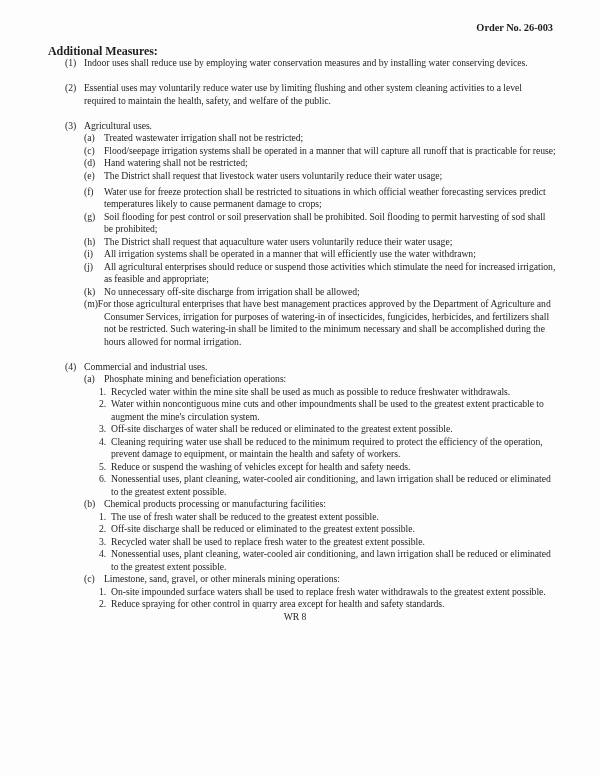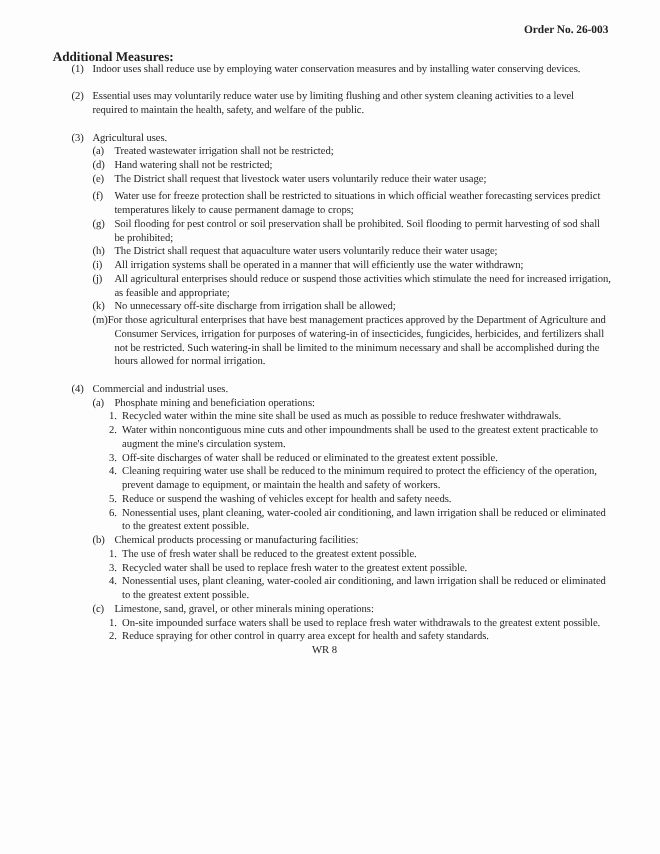--- a/index.html
+++ b/index.html
@@ -51,39 +51,41 @@
 
 <div class="page" style="background: rgb(253, 253, 253); color: rgb(31, 31, 31);">
   <div class="order-no">Order No. 26-003</div>
   <div class="content">
     <div class="heading">Additional Measures:</div>
     <div id="measures-list">
         <div class="item l1"><span class="marker">(1)</span><span>Indoor uses shall reduce use by employing water conservation measures and by installing water conserving devices.</span></div>
         <div class="item l1 gap-blank"><span class="marker">(2)</span><span>Essential uses may voluntarily reduce water use by limiting flushing and other system cleaning activities to a level required to maintain the health, safety, and welfare of the public.</span></div>
         <div class="item l1 gap-blank"><span class="marker">(3)</span><span>Agricultural uses.</span></div>
         <div class="item l2"><span class="marker">(a)</span><span>Treated wastewater irrigation shall not be restricted;</span></div>
+        <div class="item l2"><span class="marker">(c)</span><span>Flood/seepage irrigation systems shall be operated in a manner that will capture all runoff that is practicable for reuse;</span></div>
         <div class="item l2"><span class="marker">(d)</span><span>Hand watering shall not be restricted;</span></div>
         <div class="item l2"><span class="marker">(e)</span><span>The District shall request that livestock water users voluntarily reduce their water usage;</span></div>
         <div class="item l2 gap-small"><span class="marker">(f)</span><span>Water use for freeze protection shall be restricted to situations in which official weather forecasting services predict temperatures likely to cause permanent damage to crops;</span></div>
         <div class="item l2"><span class="marker">(g)</span><span>Soil flooding for pest control or soil preservation shall be prohibited. Soil flooding to permit harvesting of sod shall be prohibited;</span></div>
         <div class="item l2"><span class="marker">(h)</span><span>The District shall request that aquaculture water users voluntarily reduce their water usage;</span></div>
         <div class="item l2"><span class="marker">(i)</span><span>All irrigation systems shall be operated in a manner that will efficiently use the water withdrawn;</span></div>
         <div class="item l2"><span class="marker">(j)</span><span>All agricultural enterprises should reduce or suspend those activities which stimulate the need for increased irrigation, as feasible and appropriate;</span></div>
         <div class="item l2"><span class="marker">(k)</span><span>No unnecessary off-site discharge from irrigation shall be allowed;</span></div>
         <div class="item l2 tight"><span class="marker">(m)</span><span>For those agricultural enterprises that have best management practices approved by the Department of Agriculture and Consumer Services, irrigation for purposes of watering-in of insecticides, fungicides, herbicides, and fertilizers shall not be restricted. Such watering-in shall be limited to the minimum necessary and shall be accomplished during the hours allowed for normal irrigation.</span></div>
         <div class="item l1 gap-blank"><span class="marker">(4)</span><span>Commercial and industrial uses.</span></div>
         <div class="item l2"><span class="marker">(a)</span><span>Phosphate mining and beneficiation operations:</span></div>
         <div class="item l3"><span class="marker">1.</span><span>Recycled water within the mine site shall be used as much as possible to reduce freshwater withdrawals.</span></div>
         <div class="item l3"><span class="marker">2.</span><span>Water within noncontiguous mine cuts and other impoundments shall be used to the greatest extent practicable to augment the mine's circulation system.</span></div>
         <div class="item l3"><span class="marker">3.</span><span>Off-site discharges of water shall be reduced or eliminated to the greatest extent possible.</span></div>
         <div class="item l3"><span class="marker">4.</span><span>Cleaning requiring water use shall be reduced to the minimum required to protect the efficiency of the operation, prevent damage to equipment, or maintain the health and safety of workers.</span></div>
         <div class="item l3"><span class="marker">5.</span><span>Reduce or suspend the washing of vehicles except for health and safety needs.</span></div>
         <div class="item l3"><span class="marker">6.</span><span>Nonessential uses, plant cleaning, water-cooled air conditioning, and lawn irrigation shall be reduced or eliminated to the greatest extent possible.</span></div>
         <div class="item l2"><span class="marker">(b)</span><span>Chemical products processing or manufacturing facilities:</span></div>
         <div class="item l3"><span class="marker">1.</span><span>The use of fresh water shall be reduced to the greatest extent possible.</span></div>
+        <div class="item l3"><span class="marker">2.</span><span>Off-site discharge shall be reduced or eliminated to the greatest extent possible.</span></div>
         <div class="item l3"><span class="marker">3.</span><span>Recycled water shall be used to replace fresh water to the greatest extent possible.</span></div>
         <div class="item l3"><span class="marker">4.</span><span>Nonessential uses, plant cleaning, water-cooled air conditioning, and lawn irrigation shall be reduced or eliminated to the greatest extent possible.</span></div>
         <div class="item l2"><span class="marker">(c)</span><span>Limestone, sand, gravel, or other minerals mining operations:</span></div>
         <div class="item l3"><span class="marker">1.</span><span>On-site impounded surface waters shall be used to replace fresh water withdrawals to the greatest extent possible.</span></div>
         <div class="item l3"><span class="marker">2.</span><span>Reduce spraying for other control in quarry area except for health and safety standards.</span></div>
       </div>
     <div class="footer">WR 8</div>
   </div>
 </div>
 

